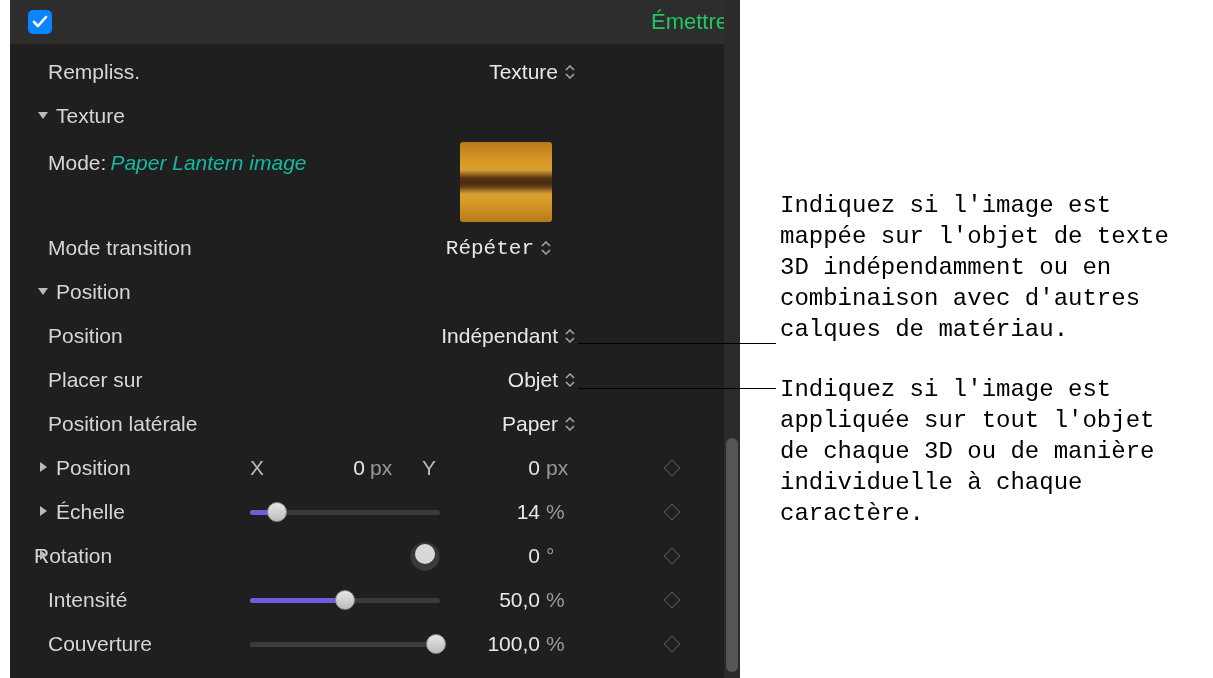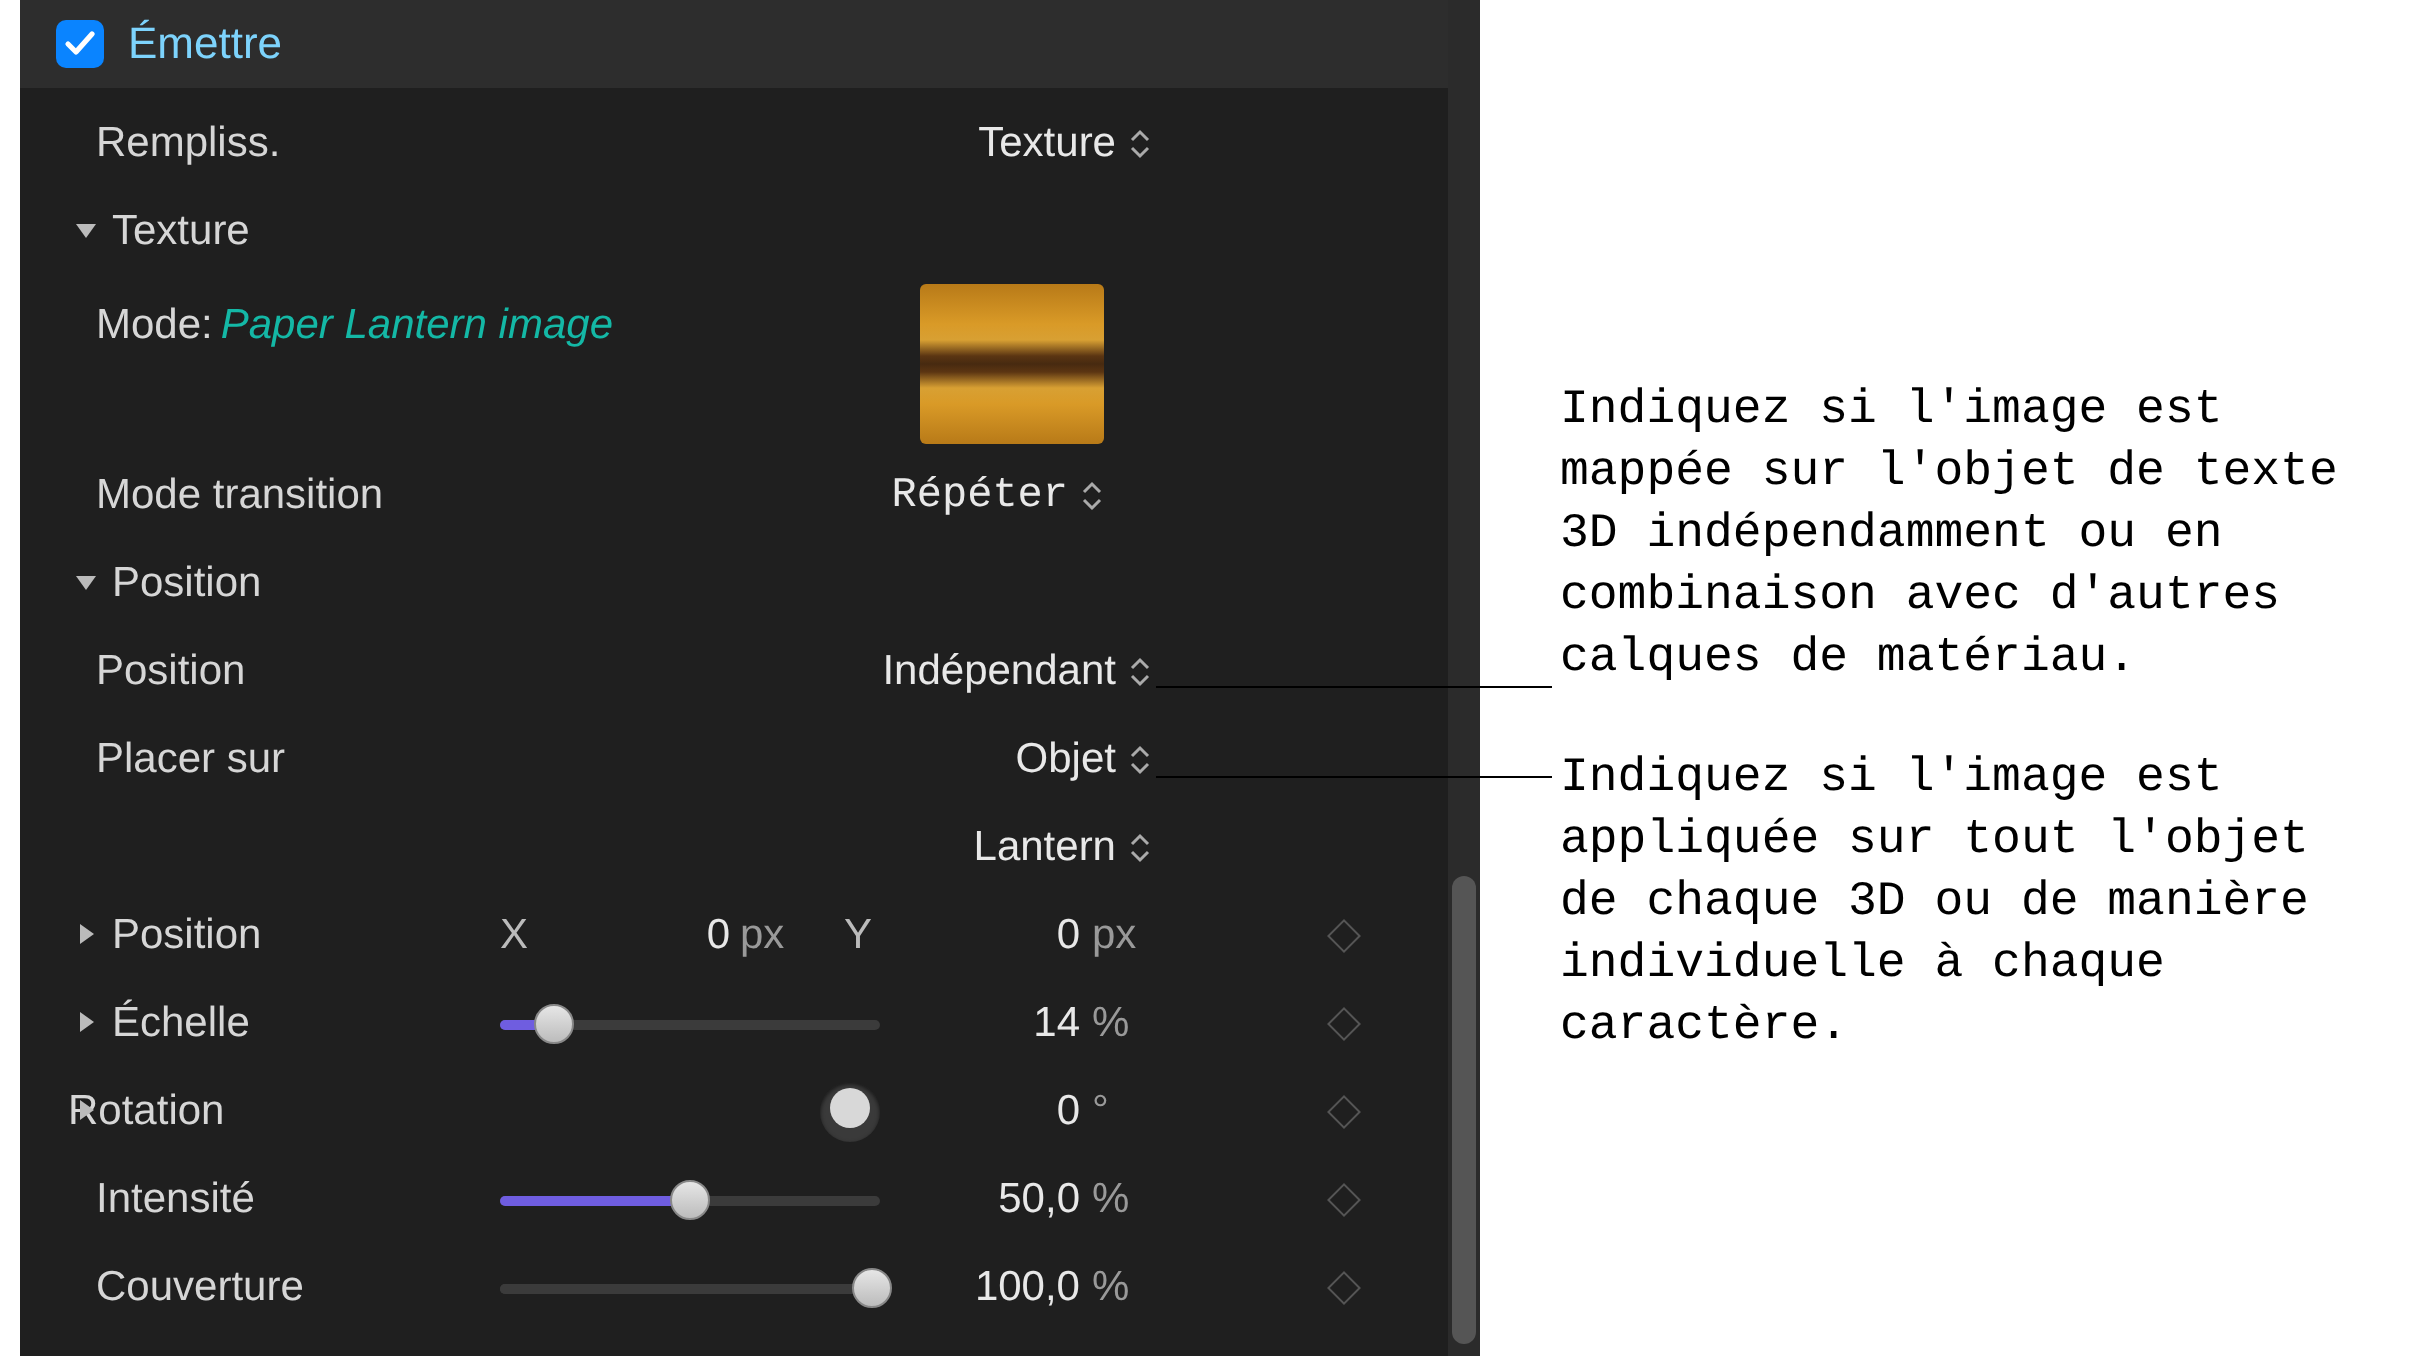--- a/index.html
+++ b/index.html
@@ -38,21 +38,22 @@
     background: #555;
     border-radius: 6px;
   }
   .header-row {
     display: flex;
     align-items: center;
     height: 44px;
     background: #2d2d2d;
     padding-left: 18px;
     font-size: 22px;
-    color: #7dd3fc;
+    color: #22c55e;
+    justify-content: space-between;
   }
   .checkbox {
     width: 24px;
     height: 24px;
     background: #0a84ff;
     border-radius: 5px;
     margin-right: 12px;
     display: flex;
     align-items: center;
     justify-content: center;
@@ -267,22 +268,23 @@
             <path d="M2 6 L6 2 L10 6" stroke="#aaa" stroke-width="1.5" fill="none"></path>
           </svg>
         <svg viewBox="0 0 12 8">
             <path d="M2 2 L6 6 L10 2" stroke="#aaa" stroke-width="1.5" fill="none"></path>
           </svg>
       </span>
     </div>
   </div>
 
   <div class="row">
+    <span class="label">Position latérale</span>
     <div class="popup" style="right:152px;">
-      <span>Lantern</span>
+      <span>Paper</span>
       <span class="popup-arrows">
         <svg viewBox="0 0 12 8">
             <path d="M2 6 L6 2 L10 6" stroke="#aaa" stroke-width="1.5" fill="none"></path>
           </svg>
         <svg viewBox="0 0 12 8">
             <path d="M2 2 L6 6 L10 2" stroke="#aaa" stroke-width="1.5" fill="none"></path>
           </svg>
       </span>
     </div>
   </div>

